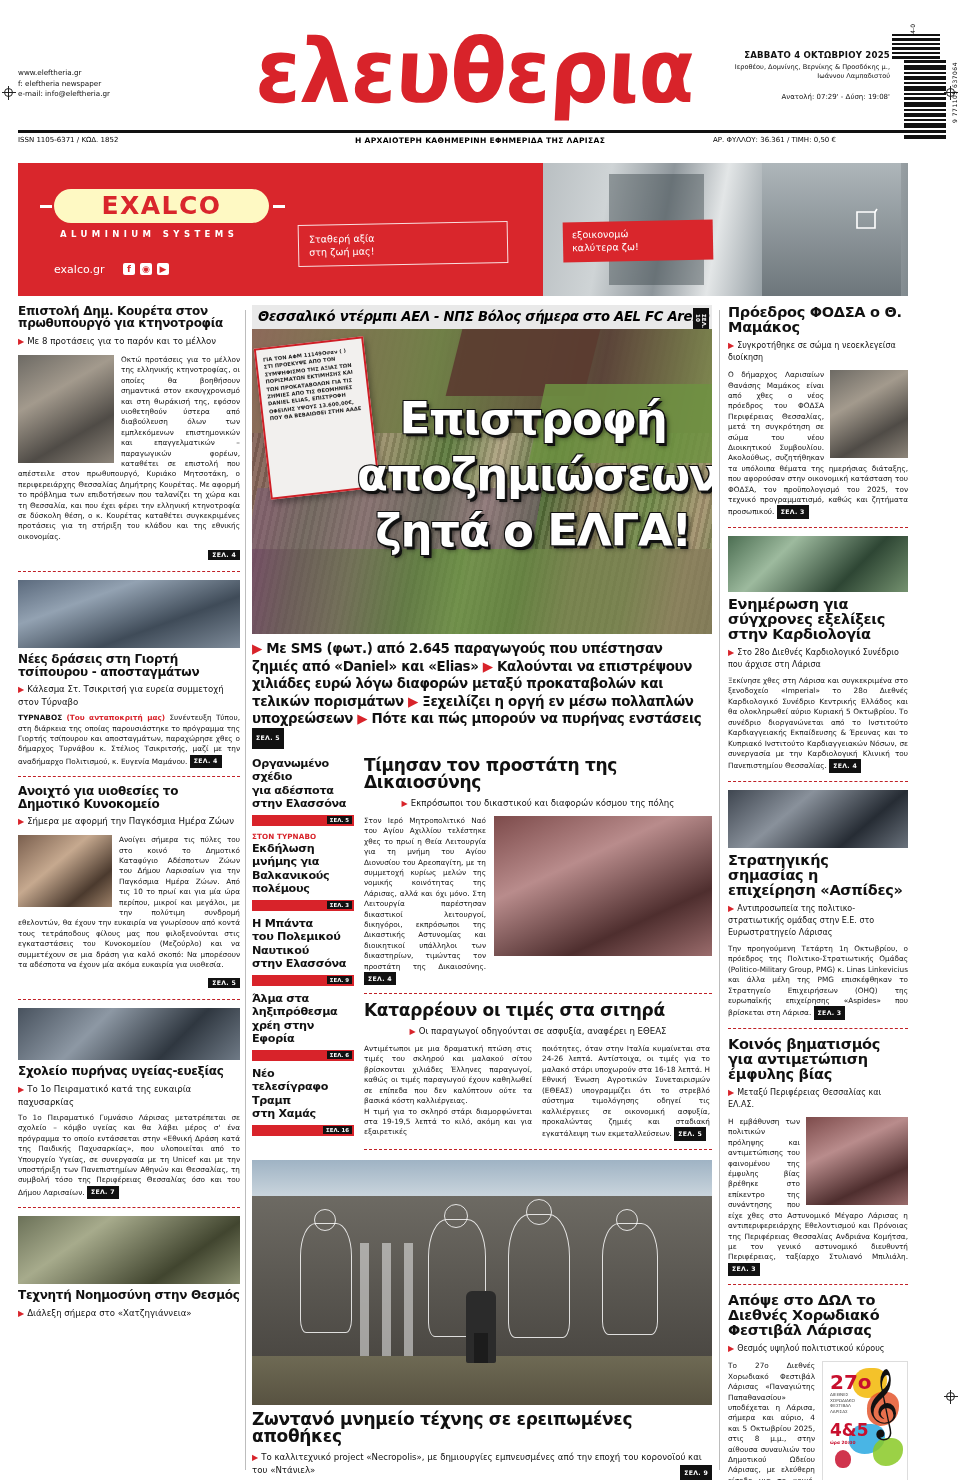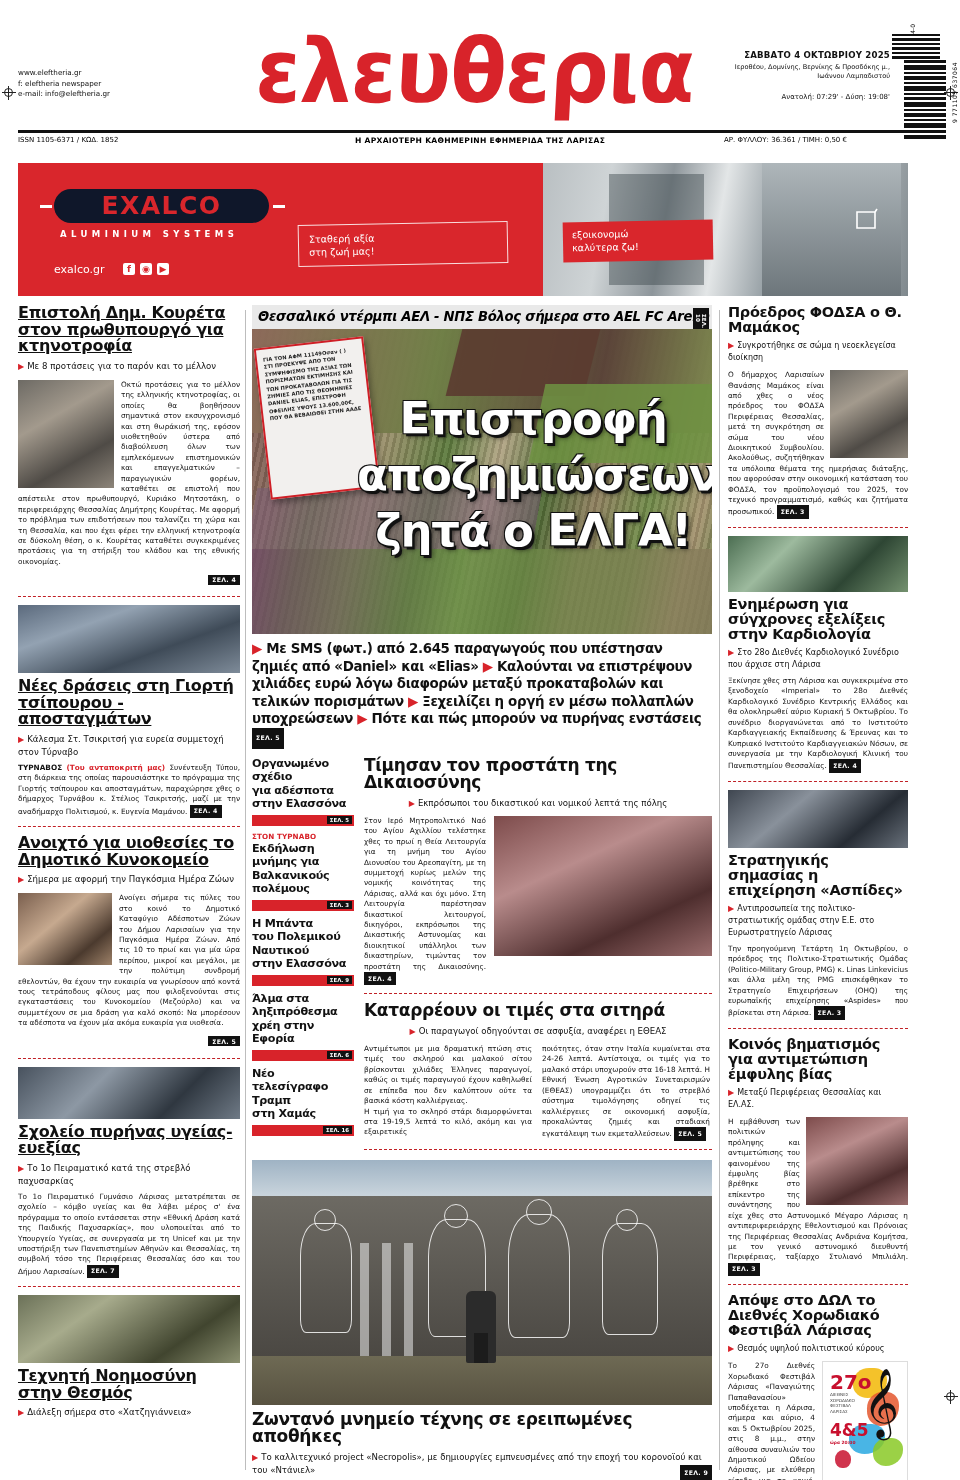--- a/index.html
+++ b/index.html
@@ -37,51 +37,51 @@
   .barcode-top{position:absolute; right:20px; top:28px; width:48px; height:34px;}
   .barcode-main{position:absolute; right:14px; top:60px; width:42px; height:80px;}
   .bc-line{position:absolute;background:#111;left:0;}
   .bc-num{position:absolute; right:2px; top:62px; font-size:6px; writing-mode:vertical-rl; transform:rotate(180deg); letter-spacing:.5px;}
   .bc-num2{position:absolute; right:44px; top:24px; font-size:6px; writing-mode:vertical-rl; transform:rotate(180deg);}
 
   .rule-head{ position:absolute; left:18px; top:130px; width:890px; height:1px; background:#111;}
   .rule-head2{ position:absolute; left:18px; top:131px; width:890px; height:2px; background:#111;}
   .issn{ position:absolute; left:18px; top:136px; font-size:7px;}
   .tagline{ position:absolute; left:0; top:136px; width:960px; text-align:center; font-size:7.6px; font-weight:bold; letter-spacing:.3px;}
-  .issue{ position:absolute; right:113px; top:136px; font-size:7px;}
+  .issue{ position:absolute; right:124px; top:136px; font-size:7px;}
 
   
   .ad { position:absolute; left:18px; top:163px; width:890px; height:133px; overflow:hidden;}
   .ad-red{ position:absolute; left:0; top:0; width:525px; height:133px; background:#d9262c;}
   .ad-photo{ position:absolute; left:525px; top:0; width:365px; height:133px;
     background: linear-gradient(100deg,#b9bfc2 0%,#cfd4d6 18%,#8e969b 34%,#e3e6e7 48%,#9aa3a8 62%,#c6cbcd 78%,#7f888d 100%);}
   .ad-photo::after{content:"";position:absolute;left:18%;top:8%;width:26%;height:84%;background:rgba(60,70,76,.45);}
   .ad-photo::before{content:"";position:absolute;left:60%;top:0;width:38%;height:100%;background:linear-gradient(180deg,#aeb6ba,#6d767b);}
-  .exalco-badge{ position:absolute; left:36px; top:26px; width:215px; height:34px; background:#0f172a; border-radius:17px;}
+  .exalco-badge{ position:absolute; left:36px; top:26px; width:215px; height:34px; background:#fef9c3; border-radius:17px;}
   .exalco-badge span{ display:block; text-align:center; line-height:34px; font-size:25px; font-weight:bold; color:#d9262c; letter-spacing:1.5px;}
   .ex-dash-l,.ex-dash-r{ position:absolute; top:42px; width:12px; height:3px; background:#fff;}
   .ex-dash-l{left:22px;} .ex-dash-r{left:255px;}
   .ex-sub{ position:absolute; left:42px; top:66px; font-size:8.5px; color:#fff; letter-spacing:4.4px; font-weight:bold;}
   .ex-site{ position:absolute; left:36px; top:100px; font-size:11px; color:#fff;}
   .ex-social{ position:absolute; left:105px; top:100px; display:flex; gap:5px;}
   .ex-social i{ display:inline-block; width:12px; height:12px; border-radius:2px; background:#fff; color:#d9262c; font-style:normal; font-size:9px; text-align:center; line-height:12px; font-weight:bold;}
   .ad-box1{ position:absolute; left:280px; top:60px; width:210px; height:42px; border:1px solid rgba(255,255,255,.85); transform:rotate(-1.1deg);}
   .ad-box1 span{ position:absolute; left:10px; top:7px; font-size:9.6px; line-height:13px; color:#fff; white-space:pre-line;}
   .ad-box2{ position:absolute; left:545px; top:58px; width:150px; height:40px; background:#d9262c; transform:rotate(-1.1deg);}
   .ad-box2 span{ position:absolute; left:9px; top:6px; font-size:9.6px; line-height:13px; color:#fff; white-space:pre-line;}
   .ad-icon{ position:absolute; right:28px; top:44px; width:26px; height:26px;}
   .ad-icon svg{width:26px;height:26px;}
 
   
   .col { position:absolute; }
   .vdiv { position:absolute; width:1px; background:#bdbdbd; }
 
   
   .hl { font-weight:bold; color:#111; line-height:1.04; letter-spacing:-.3px; }
-  .hl-1 { font-size:16px;text-decoration:underline; }
+  .hl-1 { font-size:12px; }
   .hl-2 { font-size:17px; }
   .hl-sm{ font-size:14.5px; }
   .kicker { font-size:8.6px; color:#111; line-height:12px; margin-top:5px; }
   .kicker .tri{ color:#d8232a; font-size:8px; margin-right:3px;}
   .body { font-size:7.3px; line-height:10.4px; color:#111; text-align:justify; }
   .body b { font-weight:bold; }
   .redb { color:#d8232a; font-weight:bold;}
   .sel { display:inline-block; background:#111; color:#fff; font-size:6.2px; font-weight:bold;
          padding:1.5px 4px; letter-spacing:.3px; vertical-align:middle;}
   .sel-r{ float:right; margin-top:1px;}
@@ -291,21 +291,21 @@
       <div class="kicker"><span class="tri">▶</span><span>Σήμερα με αφορμή την Παγκόσμια Ημέρα Ζώων</span></div>
       <div class="photo p3" style="width:94px;height:72px;float:left;margin:7px 7px 3px 0;"></div>
       <div class="body" style="margin-top:7px;">Ανοίγει σήμερα τις πύλες του στο κοινό το Δημοτικό Καταφύγιο Αδέσποτων Ζώων του Δήμου Λαρισαίων για την Παγκόσμια Ημέρα Ζώων. Από τις 10 το πρωί και για μία ώρα περίπου, μικροί και μεγάλοι, με την πολύτιμη συνδρομή εθελοντών, θα έχουν την ευκαιρία να γνωρίσουν από κοντά τους τετράποδους φίλους μας που φιλοξενούνται στις εγκαταστάσεις του Κυνοκομείου (Μεζούρλο) και να συμμετέχουν σε μια δράση για καλό σκοπό: Να μπορέσουν τα αδέσποτα να έχουν μία ακόμα ευκαιρία για υιοθεσία.</div>
       <div style="text-align:right;margin-top:2px;"><span class="sel">ΣΕΛ. 5</span></div>
       <div class="dashrule"></div>
     </div>
 
     <div>
       <div class="photo p4" style="width:222px;height:52px;margin-bottom:5px;"></div>
       <div class="hl hl-1">Σχολείο πυρήνας υγείας-ευεξίας</div>
-      <div class="kicker"><span class="tri">▶</span><span>Το 1ο Πειραματικό κατά της στρεβλό παχυσαρκίας</span></div>
+      <div class="kicker"><span class="tri">▶</span><span>Το 1ο Πειραματικό κατά της ευκαιρία παχυσαρκίας</span></div>
       <div class="body" style="margin-top:5px;">
         <span>Το 1ο Πειραματικό Γυμνάσιο Λάρισας μετατρέπεται σε σχολείο – κόμβο υγείας και θα λάβει μέρος σ' ένα πρόγραμμα το οποίο εντάσσεται στην «Εθνική Δράση κατά της Παιδικής Παχυσαρκίας», που υλοποιείται από το Υπουργείο Υγείας, σε συνεργασία με τη Unicef και με την υποστήριξη των Πανεπιστημίων Αθηνών και Θεσσαλίας, τη συμβολή τόσο της Περιφέρειας Θεσσαλίας όσο και του Δήμου Λαρισαίων.</span>
         <span class="sel">ΣΕΛ. 7</span>
       </div>
       <div class="dashrule"></div>
     </div>
 
     <div>
       <div class="photo p5" style="width:222px;height:68px;margin-bottom:5px;"></div>
       <div class="hl hl-1">Τεχνητή Νοημοσύνη στην Θεσμός</div>
@@ -399,21 +399,21 @@
           <div class="brief-bar">
               <span class="s">ΣΕΛ. 16</span>
             </div>
         </div>
       </div>
 
       <div style="width:348px;">
 
         <div>
           <div class="hl hl-2" style="text-align:left;">Τίμησαν τον προστάτη της Δικαιοσύνης</div>
-          <div class="kicker" style="text-align:center;"><span class="tri">▶</span><span>Εκπρόσωποι του δικαστικού και νομικού λεπτά της πόλης</span></div>
+          <div class="kicker" style="text-align:center;"><span class="tri">▶</span><span>Εκπρόσωποι του δικαστικού και διαφορών κόσμου της πόλης</span></div>
           <div style="display:flex;gap:8px;margin-top:6px;">
             <div class="body" style="width:122px;">
               <span>Στον Ιερό Μητροπολιτικό Ναό του Αγίου Αχιλλίου τελέστηκε χθες το πρωί η Θεία Λειτουργία για τη μνήμη του Αγίου Διονυσίου του Αρεοπαγίτη, με τη συμμετοχή κυρίως μελών της νομικής κοινότητας της Λάρισας, αλλά και όχι μόνο. Στη Λειτουργία παρέστησαν δικαστικοί λειτουργοί, δικηγόροι, εκπρόσωποι της Δικαστικής Αστυνομίας και διοικητικοί υπάλληλοι των δικαστηρίων, τιμώντας τον προστάτη της Δικαιοσύνης.</span>
               <span class="sel">ΣΕΛ. 4</span>
             </div>
             <div class="photo p6" style="flex:1;height:140px;"></div>
           </div>
           <div class="dashrule"></div>
         </div>
 

